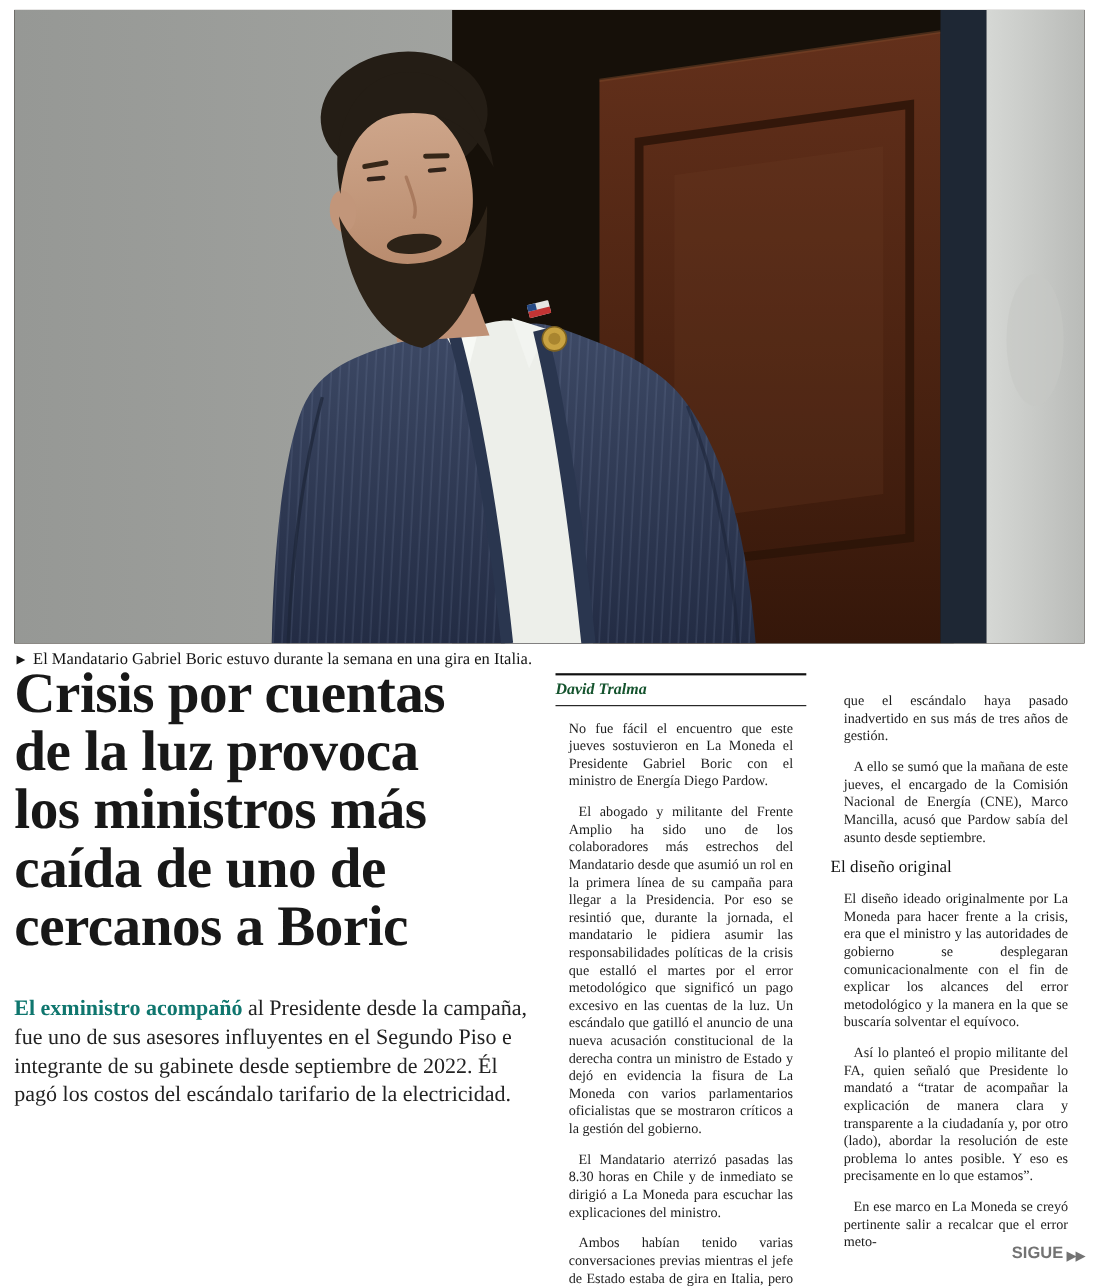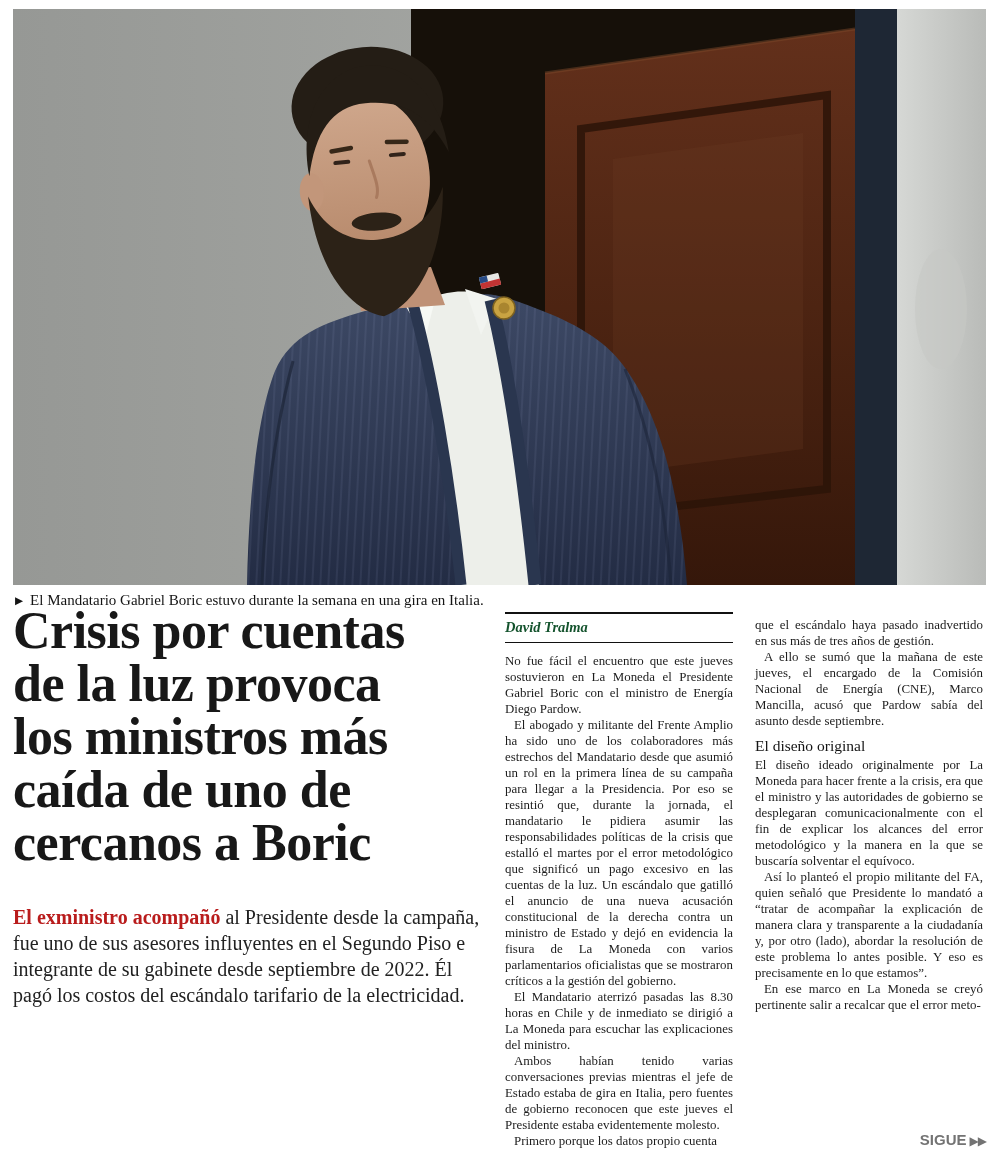--- a/index.html
+++ b/index.html
@@ -13,24 +13,24 @@
   .photo svg{display:block;}
   
   .caption{position:absolute;left:15px;top:592px;width:960px;font-size:15px;color:#141414;white-space:nowrap;}
   .caption .tri{font-family:"DejaVu Sans",sans-serif;font-size:10.5px;margin-right:7px;position:relative;top:-1px;}
   
   .headline{position:absolute;left:13px;top:604px;width:482px;
     font-weight:700;font-size:52px;line-height:53px;letter-spacing:-0.5px;color:#181818;}
   .headline span{display:block;white-space:nowrap;}
   
   .lede{position:absolute;left:13px;top:884px;width:478px;font-size:20px;line-height:26px;color:#222222;}
-  .lede .lead-in{font-weight:700;color:#b91c1c;}
+  .lede .lead-in{font-weight:700;color:#0f766e;}
   
   .col{position:absolute;top:612px;width:228px;font-size:12.9px;line-height:16px;text-align:justify;color:#1c1c1c;}
-  .col p{margin:0;}
+  .col p{margin:12px;}
   .col p.indent{text-indent:9px;}
   .col-mid{left:505px;}
   .col-right{left:755px;padding-top:5px;}
   .byline-block{border-top:2px solid #111;border-bottom:1.5px solid #111;
     padding:5px 0 6px 0;margin-bottom:10px;}
   .byline{font-size:14.5px;font-weight:700;font-style:italic;color:#14532d;}
   .subhead{font-size:15.5px;font-weight:400;margin:9px 0 3px 0;text-align:left;color:#141414;}
   
   .sigue{position:absolute;right:14px;top:1131px;display:flex;align-items:flex-end;gap:3px;
     font-family:"Liberation Sans","DejaVu Sans",sans-serif;font-weight:700;font-size:15px;color:#737373;cursor:pointer;}

